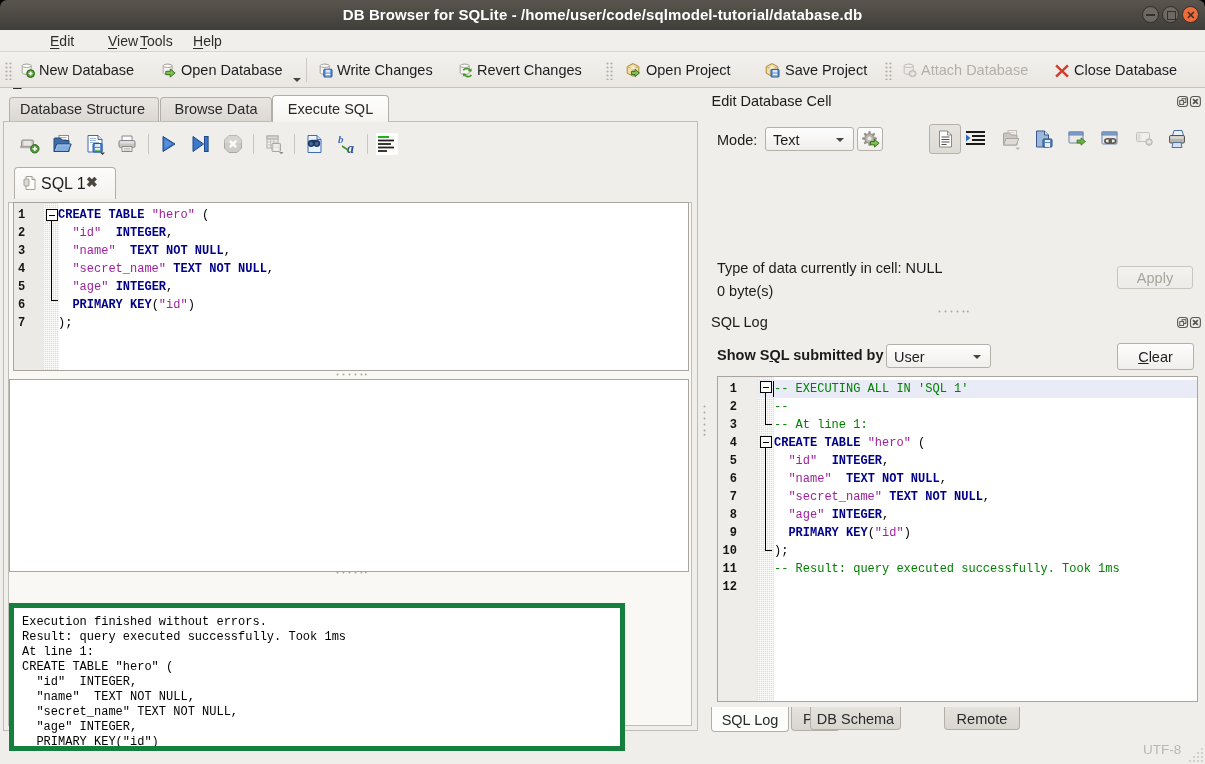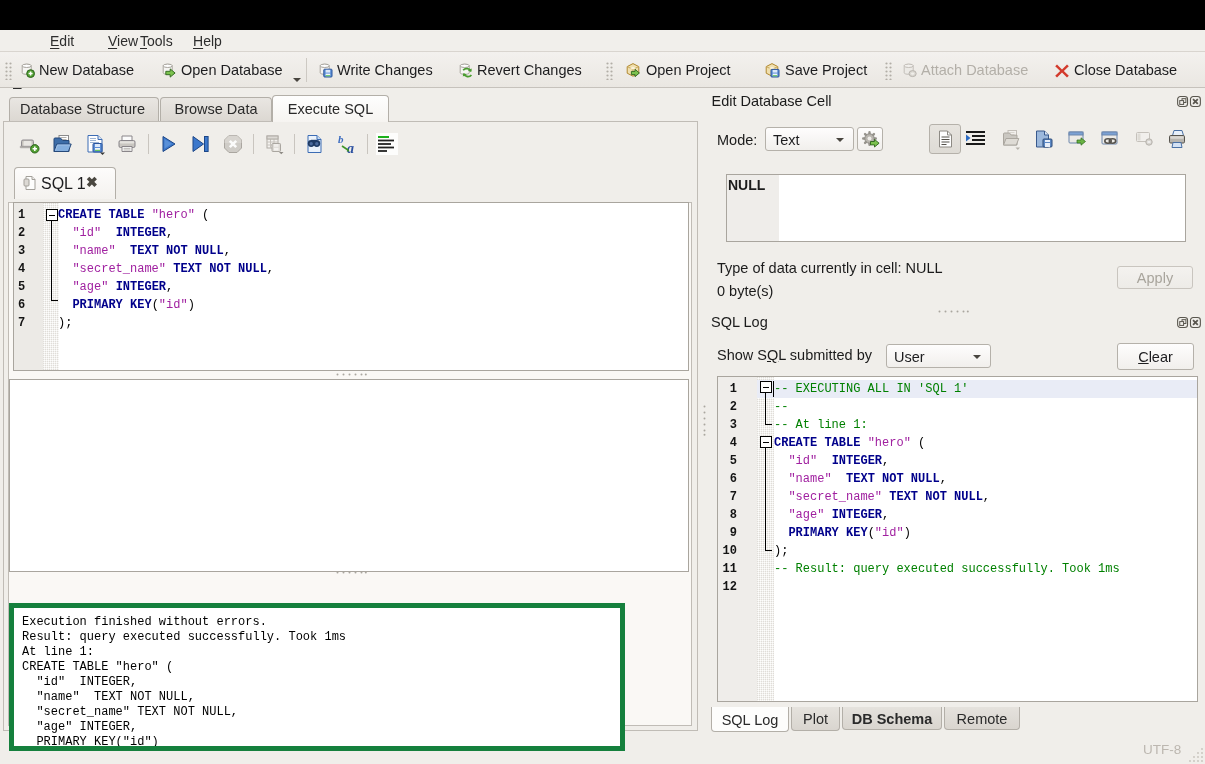--- a/index.html
+++ b/index.html
@@ -122,20 +122,26 @@
 .foldbox { position:absolute; width:12px; height:12px; border:1px solid #000; background:#fff; }
 .foldbox::after { content:""; position:absolute; left:2px; top:4.5px; width:6px; height:1.2px; background:#000; }
 .fline { position:absolute; width:1px; background:#000; }
 .fstub { position:absolute; height:1px; background:#000; }
 </style>
 </head>
 <body>
 <div id="app">
 
   <div id="titlebar-back"></div>
+  <div id="titlebar">
+    <div id="title-text">DB Browser for SQLite - /home/user/code/sqlmodel-tutorial/database.db</div>
+    <div class="winbtn" id="btn-min"></div>
+    <div class="winbtn" id="btn-max"></div>
+    <div class="winbtn" id="btn-close"></div>
+  </div>
 
   <div id="menubar">
     <div class="menuitem" style="left:13px;margin-top:40px;"><u>F</u>ile</div>
     <div class="menuitem" style="left:50px;"><u>E</u>dit</div>
     <div class="menuitem" style="left:108px;"><u>V</u>iew</div>
     <div class="menuitem" style="left:140px;"><u>T</u>ools</div>
     <div class="menuitem" style="left:193px;"><u>H</u>elp</div>
   </div>
 
   <div id="toolbar">
@@ -487,24 +493,20 @@
       <circle cx="13" cy="10" r="3.2" fill="#d8d5d0" stroke="#b5b1ab"></circle>
       <path d="M11.5 10 h3" stroke="#f8f8f8" stroke-width="1.4"></path>
     </svg>
   <svg class="abs" style="left:1167px; top:129px;" width="20" height="20" viewBox="0 0 20 20">
       <path d="M5.5 6.5 L7 1.5 h8 l1.5 5" fill="#e8f0fa" stroke="#4a70a4"></path>
       <rect x="2.5" y="6.5" width="15" height="7.5" rx="1.2" fill="#b8b5af" stroke="#55524c"></rect>
       <rect x="3.3" y="7.3" width="13.4" height="2.4" rx="1" fill="#dad7d2"></rect>
       <path d="M5 18.5 l1-5 h8 l1 5 z" fill="#d4e2f4" stroke="#4a70a4"></path>
     </svg>
 
-  <div id="cellbox">
-    <div class="gut"></div>
-    <div class="nulltxt">NULL</div>
-  </div>
 
   <div class="label13" style="left:717px; top:260px;">Type of data currently in cell: NULL</div>
   <div class="label13" style="left:717px; top:283px;">0 byte(s)</div>
   <div class="btn dis" style="left:1117px; top:266px; width:76px; height:23px;"><span style="position:relative; top:3px;">Apply</span></div>
 
   <svg class="hsplit" style="left:938px; top:310px;" width="31" height="3" viewBox="0 0 31 3">
       <g fill="#aaa69f">
         <circle cx="1.5" cy="1.5" r="1"></circle>
         <circle cx="7.5" cy="1.5" r="1"></circle>
         <circle cx="13.5" cy="1.5" r="1"></circle>
@@ -516,21 +518,21 @@
 
   <div class="docktitle" style="left:711px; top:314px;">SQL Log</div>
   <svg class="dockbtns" style="left:1177px; top:317px;" width="26" height="12" viewBox="0 0 26 12">
       <rect x="0.6" y="0.6" width="10.8" height="10.8" rx="3" fill="none" stroke="#5a574f" stroke-width="1.2"></rect>
       <rect x="5.4" y="2.9" width="4.2" height="4.2" fill="none" stroke="#5a574f" stroke-width="1.1"></rect>
       <rect x="2.9" y="5" width="4.2" height="4.2" fill="#f0eeea" stroke="#5a574f" stroke-width="1.1"></rect>
       <rect x="14.6" y="0.6" width="10.8" height="10.8" rx="3" fill="none" stroke="#5a574f" stroke-width="1.2"></rect>
       <path d="M17.4 3.4 l5.2 5.2 M22.6 3.4 l-5.2 5.2" stroke="#5a574f" stroke-width="1.9"></path>
     </svg>
 
-  <div class="label13" style="left:717px; top:347px;">Show S<u>Q</u>L submitted by</div>
+  <div class="label13" style="left:717px; top:347px;font-weight:bold;">Show S<u>Q</u>L submitted by</div>
   <div class="combo" style="left:886px; top:344px; width:105px;">
       <span class="ctext">User</span>
       <span class="carrow"></span>
     </div>
   <div class="btn" style="left:1117px; top:343px; width:77px; height:27px;"><span style="position:relative; top:5px;"><u>C</u>lear</span></div>
 
   <div id="sqllogedit">
     <div class="gut"></div>
     <div class="foldm"></div>
     <div class="hl"></div>
@@ -561,21 +563,21 @@
     <div class="fline" style="left:47px; top:16px; height:31px;"></div>
     <div class="fstub" style="left:47px; top:47px; width:7px;"></div>
     <div class="foldbox" style="left:42px; top:59px;"></div>
     <div class="fline" style="left:47px; top:71px; height:102px;"></div>
     <div class="fstub" style="left:47px; top:173px; width:7px;"></div>
     <div style="position:absolute; left:55px; top:4px; width:1px; height:16px; background:#000;"></div>
   </div>
 
   <div class="btab active" style="left:711px; top:707px; width:78px; height:25px;"><span style="position:relative; top:5px;">SQL Log</span></div>
   <div class="btab" style="left:791px; top:707px; width:49px; height:23.5px;"><span style="position:relative; top:4px;">Plot</span></div>
-  <div class="btab" style="left:842px; top:707px; width:100px; height:23px;font-weight:bold;"><span style="position:relative; top:4px;">DB Schema</span></div>
+  <div class="btab" style="left:810px; top:707px; width:91px; height:23px;"><span style="position:relative; top:4px;">DB Schema</span></div>
   <div class="btab" style="left:944px; top:707px; width:76px; height:23px;"><span style="position:relative; top:4px;">Remote</span></div>
 
   <div id="utf8">UTF-8</div>
   <svg id="grip" width="16" height="16">
       <g fill="#c6c2bb">
         <circle cx="13" cy="2" r="0.9"></circle>
         <circle cx="9" cy="6" r="0.9"></circle>
         <circle cx="13" cy="6" r="0.9"></circle>
         <circle cx="5" cy="10" r="0.9"></circle>
         <circle cx="9" cy="10" r="0.9"></circle>

